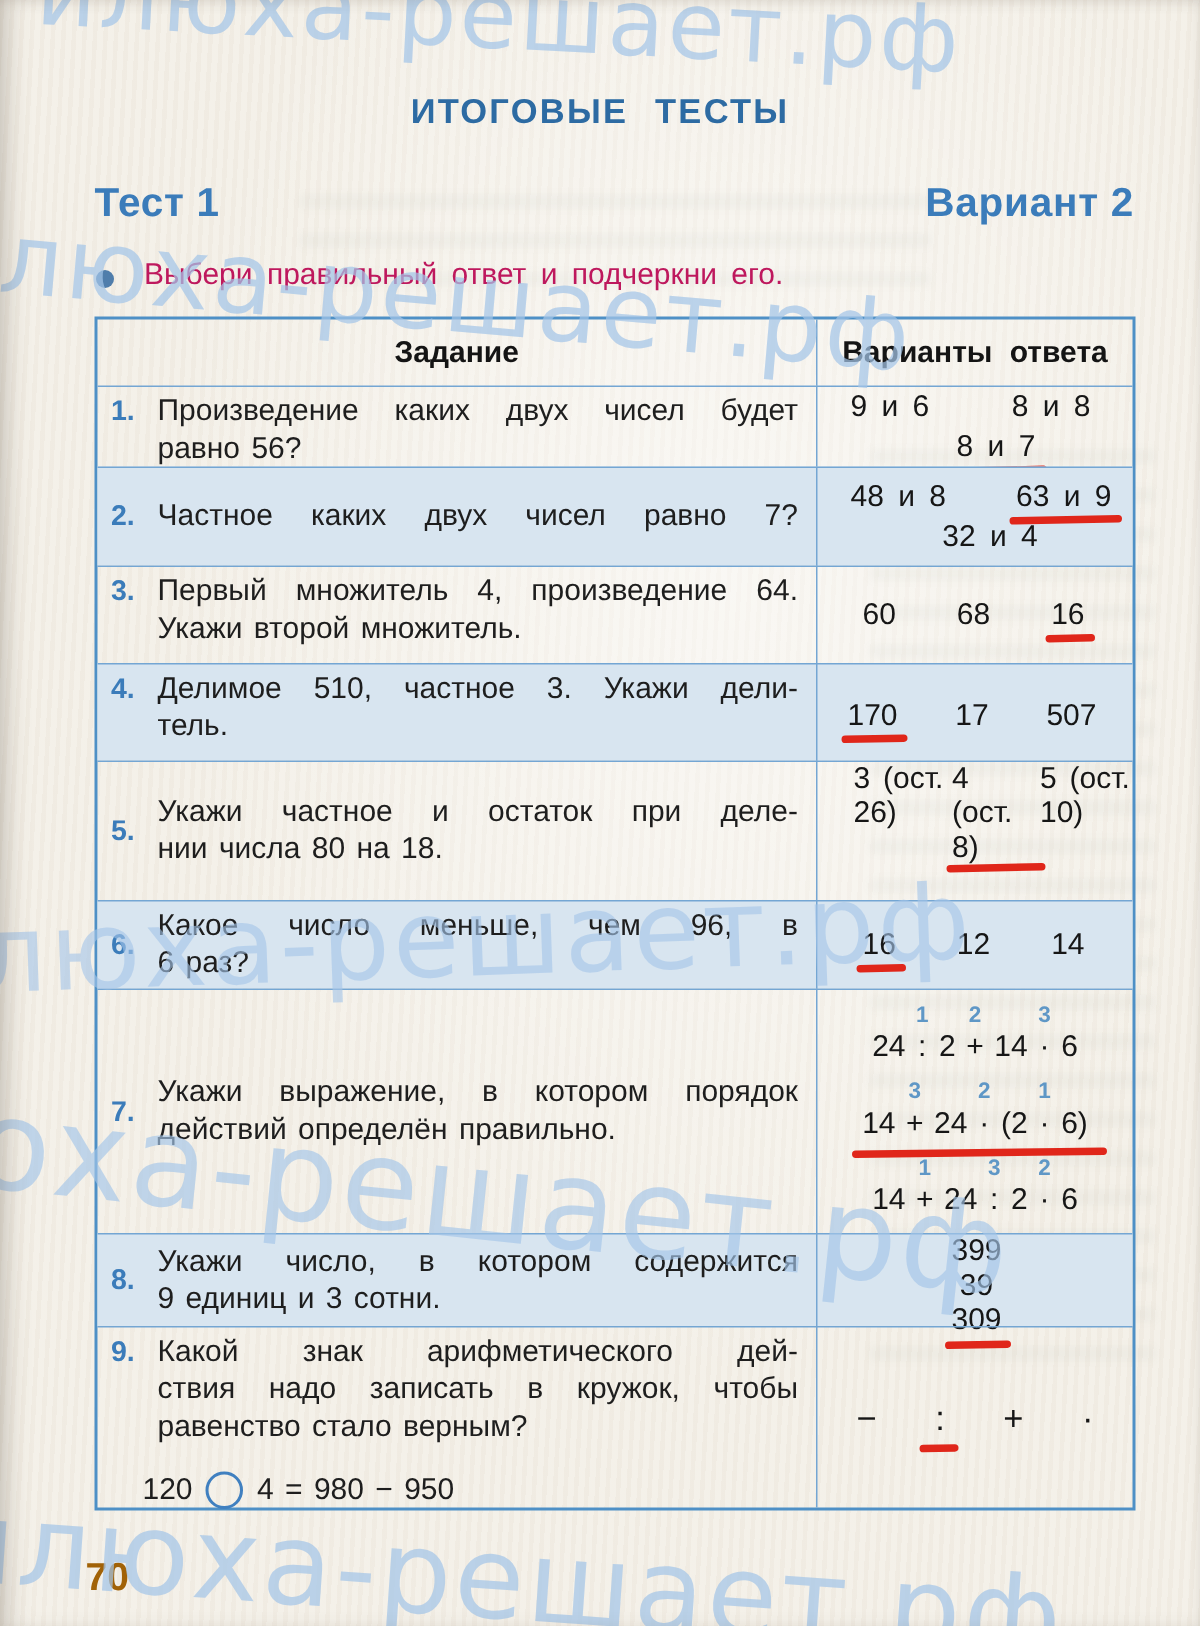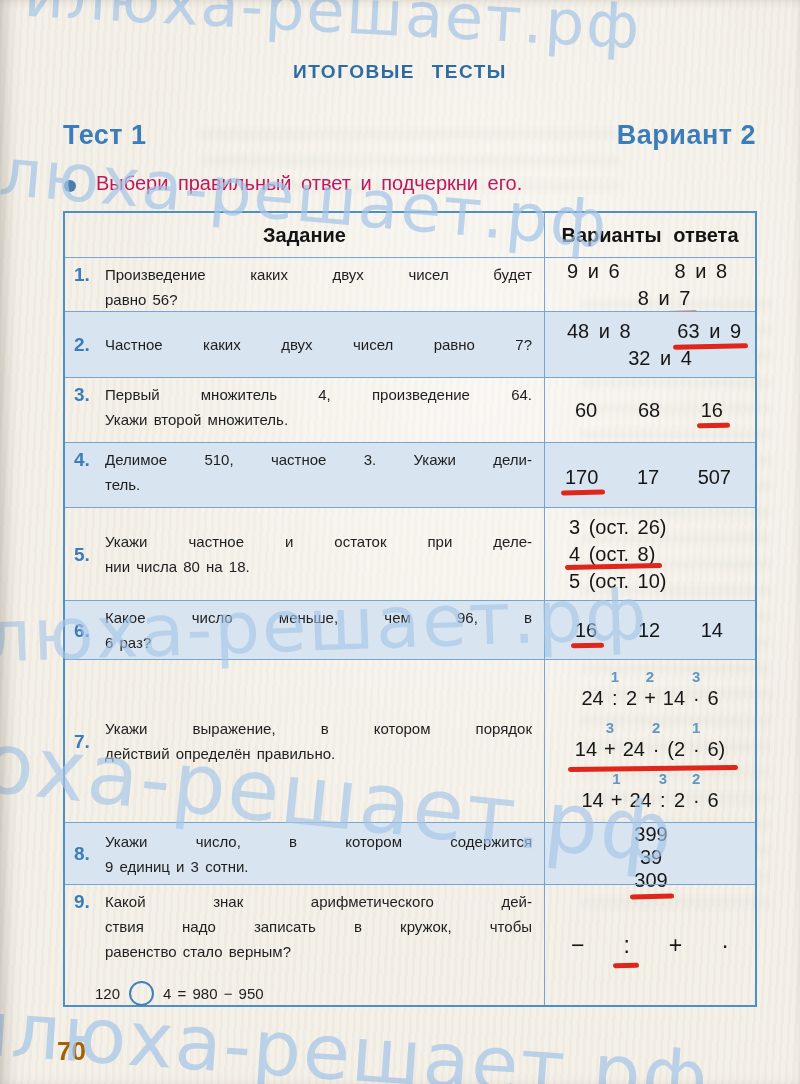--- a/index.html
+++ b/index.html
@@ -26,21 +26,21 @@
   }
   .bleed {
     position: absolute; z-index: 1; pointer-events: none; filter: blur(3px);
     background: repeating-linear-gradient(180deg, rgba(110,130,120,.10) 0 9px, rgba(0,0,0,0) 9px 26px);
     opacity: .5;
   }
 
   
   .title {
     position: absolute; top: 61px; left: 0; width: 100%;
-    text-align: center; font-size: 19px; font-weight: 700;
+    text-align: center; font-size: 23px; font-weight: 700;
     letter-spacing: 1.5px; word-spacing: 10px; color: #2d6ba3; z-index: 2;
   }
   .testline { position: absolute; top: 120px; left: 63px; right: 44px; z-index: 2; }
   .testline .lbl {
     font-size: 27px; font-weight: 700; color: #3b7cba; letter-spacing: .5px;
   }
   .testline .right { float: right; }
   .instruction { position: absolute; top: 172px; left: 96px; font-size: 20px; word-spacing: 4px; color: #be185d; z-index: 2; }
   .bullet {
     position: absolute; top: 180px; left: 64px; width: 12px; height: 12px;
@@ -58,36 +58,36 @@
   .nt { border-top: none; }
   .ans { border-left: 1.5px solid #74a6d3; font-size: 20px; color: #161616; }
   .tint { background: #d8e5f0; }
 
   .hcell { display: flex; align-items: center; justify-content: center;
            font-size: 20px; font-weight: 700; word-spacing: 6px; color: #141414; }
 
   .task { display: flex; padding: 4px 12px 0 9px; }
   .task.vc { align-items: center; padding-top: 0; }
   .qnum { width: 31px; flex: none; font-size: 19px; font-weight: 700; color: #3b7cba; line-height: 25px; }
-  .qtext { flex: 1; font-size: 15px; line-height: 25px; word-spacing: 2px; }
+  .qtext { flex: 1; font-size: 20px; line-height: 25px; word-spacing: 2px; }
   .jl { text-align: justify; text-align-last: justify; }
   .eqline { margin-top: 17px; margin-left: -10px; display: flex; gap: 9px; }
   .circle { display: inline-block; width: 25px; height: 25px; border: 2px solid #4080c0; border-radius: 50%; }
 
   
   .acol { height: 100%; display: flex; flex-direction: column; justify-content: center; gap: 4px; }
   .arow { display: flex; justify-content: space-between; padding: 0 28px 0 22px; word-spacing: 4px; }
   .arow2 { padding: 0 14px 0 22px; }
   .actr { display: flex; justify-content: center; word-spacing: 4px; }
   .sh14 { transform: translateX(14px); }
   .sh10 { transform: translateX(10px); }
   .sp3 { height: 100%; display: flex; align-items: center; justify-content: space-between; padding: 0 32px 0 30px; }
   .sp3b { padding: 4px 24px 0 20px; }
   .sp3c { padding: 0 24px 0 26px; flex-direction: column; }
-  .lcol { height: 100%; display: flex; flex-direction: column; justify-content: center; gap: 4px; padding-left: 24px; word-spacing: 3px; }
+  .lcol { height: 100%; display: flex; flex-direction: row; justify-content: center; gap: 4px; padding-left: 24px; word-spacing: 3px; }
   .sp4 { height: 100%; display: flex; align-items: center; justify-content: space-between; padding: 0 26px; font-size: 23px; }
 
   
   .exprs { height: 100%; display: flex; flex-direction: column; justify-content: center; align-items: center; gap: 9px; }
   .expr { display: flex; align-items: flex-end; gap: 7px; font-size: 20px; position: relative; }
   .tok { line-height: 25px; }
   .optok { display: flex; flex-direction: column; align-items: center; }
   .opnum { font-size: 15px; font-weight: 700; color: #5f97c6; line-height: 15px; margin-bottom: 2px; }
   .opsym { line-height: 25px; font-size: 20px; }
 

